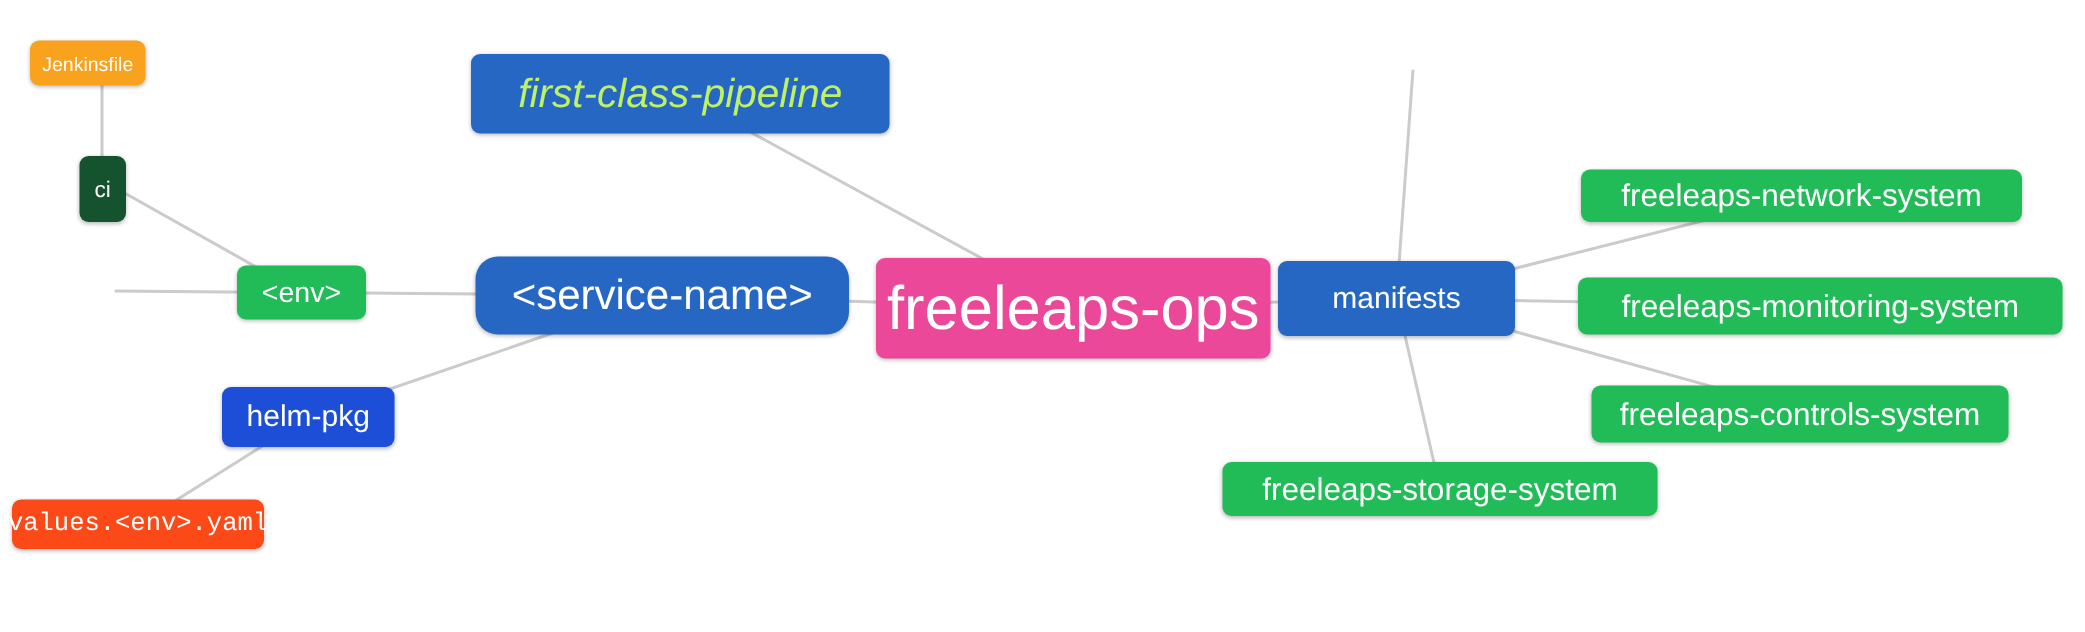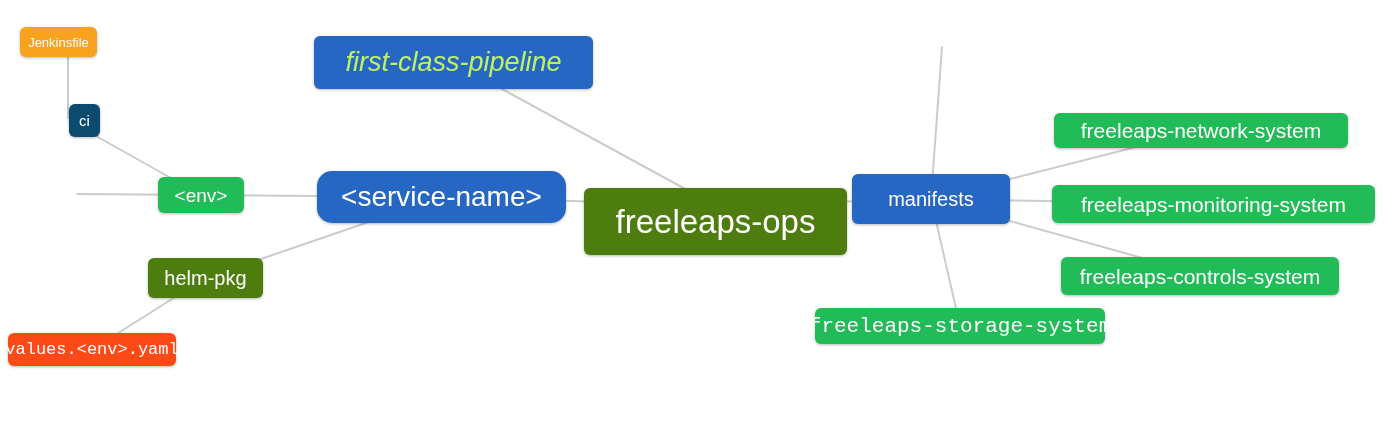--- a/index.html
+++ b/index.html
@@ -57,25 +57,25 @@
       <line x1="441.5" y1="197" x2="715.5" y2="205.5" stroke="#cbcbcb"></line>
       <line x1="453.5" y1="62.5" x2="715.5" y2="205.5" stroke="#cbcbcb"></line>
       <line x1="715.5" y1="205.5" x2="931" y2="199" stroke="#cbcbcb"></line>
       <line x1="931" y1="199" x2="942" y2="46.5" stroke="#cbcbcb"></line>
       <line x1="931" y1="199" x2="1201" y2="130.5" stroke="#cbcbcb"></line>
       <line x1="931" y1="199" x2="1213.5" y2="204" stroke="#cbcbcb"></line>
       <line x1="931" y1="199" x2="1207" y2="276" stroke="#cbcbcb"></line>
       <line x1="931" y1="199" x2="960" y2="326" stroke="#cbcbcb"></line>
     </svg>
 <div class="node" style="left: 20px; top: 27px; width: 77px; height: 30px; font-size: 13px; background: rgb(249, 162, 30); color: rgb(255, 255, 255);">Jenkinsfile</div>
-    <div class="node" style="left: 53px; top: 104px; width: 31px; height: 33px; font-size: 15px; background: #0c4a6e; color: rgb(255, 255, 255); margin-left: 16px;">ci</div>
+    <div class="node" style="left: 53px; top: 104px; width: 31px; height: 44px; font-size: 15px; background: #14532d; color: rgb(255, 255, 255);">ci</div>
     <div class="node" style="left: 158px; top: 177px; width: 86px; height: 36px; font-size: 19px; background: rgb(33, 187, 87); color: rgb(255, 255, 255);">&lt;env&gt;</div>
-    <div class="node" style="left: 148px; top: 258px; width: 115px; height: 40px; font-size: 20px; background: #4d7c0f; color: rgb(255, 255, 255);">helm-pkg</div>
+    <div class="node" style="left: 148px; top: 258px; width: 115px; height: 40px; font-size: 20px; background: #1d4ed8; color: rgb(255, 255, 255);">helm-pkg</div>
     <div class="node" style="left: 8px; top: 333px; width: 168px; height: 33px; font-size: 17px; background: rgb(251, 74, 23); color: rgb(255, 255, 255); font-family: Liberation Mono, monospace;">values.&lt;env&gt;.yaml</div>
     <div class="node" style="left: 314px; top: 36px; width: 279px; height: 53px; font-size: 27px; background: rgb(38, 103, 196); color: #bef264; font-style: italic;">first-class-pipeline</div>
     <div class="node" style="left: 317px; top: 171px; width: 249px; height: 52px; font-size: 28px; background: rgb(38, 103, 196); color: rgb(255, 255, 255); border-radius: 15px;">&lt;service-name&gt;</div>
-    <div class="node" style="left: 584px; top: 188px; width: 263px; height: 67px; font-size: 33px; background: #4d7c0f; color: rgb(255, 255, 255);">freeleaps-ops</div>
+    <div class="node" style="left: 584px; top: 172px; width: 263px; height: 67px; font-size: 41px; background: #ec4899; color: rgb(255, 255, 255);">freeleaps-ops</div>
     <div class="node" style="left: 852px; top: 174px; width: 158px; height: 50px; font-size: 20px; background: rgb(38, 103, 196); color: rgb(255, 255, 255);">manifests</div>
     <div class="node" style="left: 1054px; top: 113px; width: 294px; height: 35px; font-size: 21px; background: rgb(33, 187, 87); color: rgb(255, 255, 255);">freeleaps-network-system</div>
     <div class="node" style="left: 1052px; top: 185px; width: 323px; height: 38px; font-size: 21px; background: rgb(33, 187, 87); color: rgb(255, 255, 255);">freeleaps-monitoring-system</div>
     <div class="node" style="left: 1061px; top: 257px; width: 278px; height: 38px; font-size: 21px; background: rgb(33, 187, 87); color: rgb(255, 255, 255);">freeleaps-controls-system</div>
-    <div class="node" style="left: 815px; top: 308px; width: 290px; height: 36px; font-size: 21px; background: rgb(33, 187, 87); color: rgb(255, 255, 255); font-family: Liberation Mono, monospace;">freeleaps-storage-system</div>
+    <div class="node" style="left: 815px; top: 308px; width: 290px; height: 36px; font-size: 21px; background: rgb(33, 187, 87); color: rgb(255, 255, 255);">freeleaps-storage-system</div>
   </div>
 
 </body></html>

